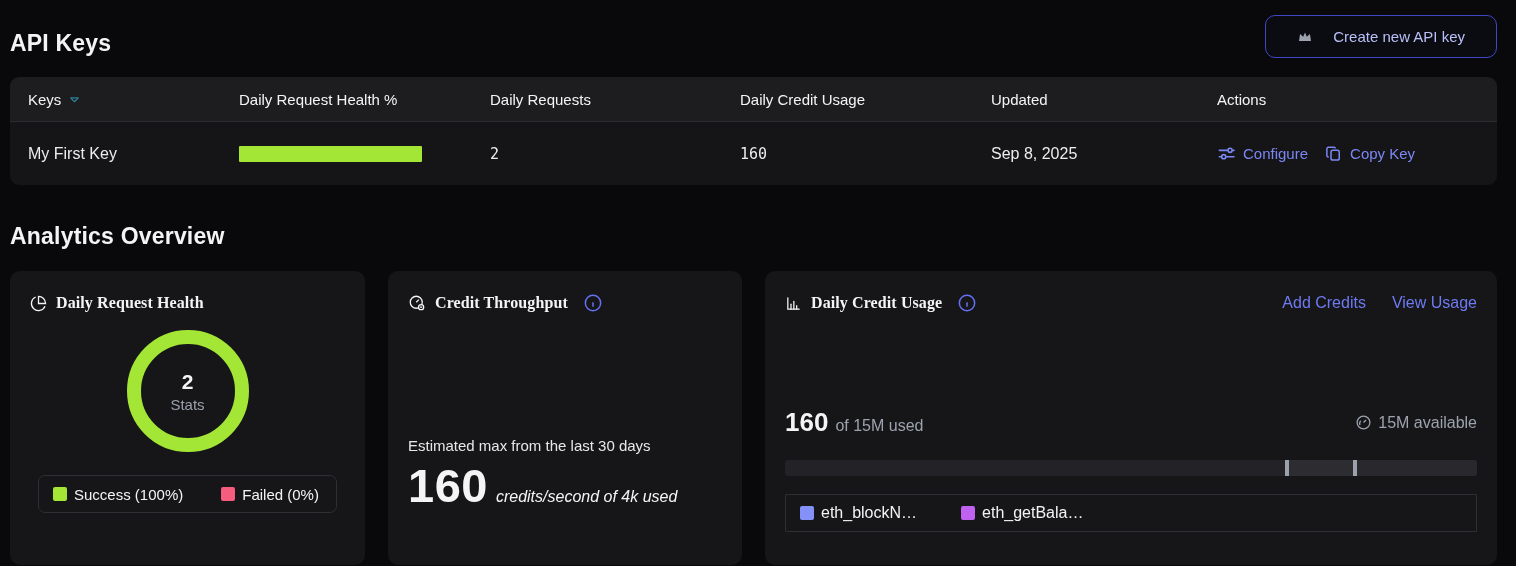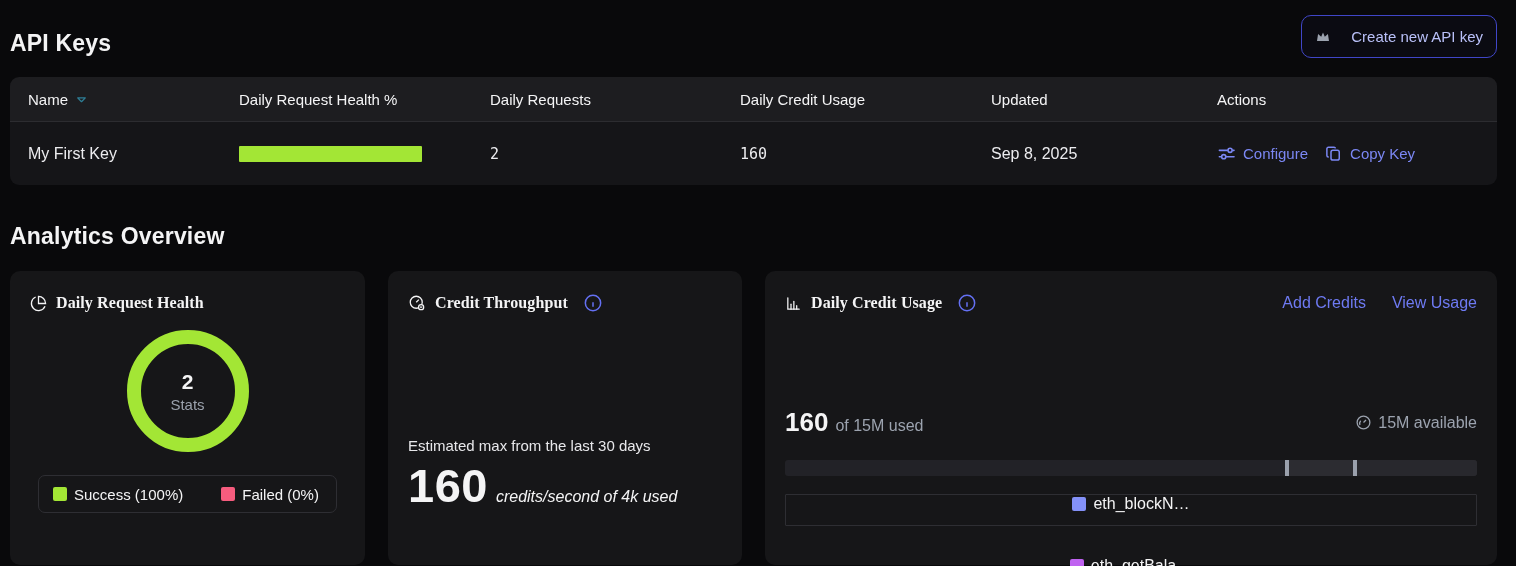--- a/index.html
+++ b/index.html
@@ -12,21 +12,21 @@
     overflow: hidden;
   }
   .mono { font-family: "DejaVu Sans Mono", monospace; font-size: 15px; }
 
   
   .top-bar { position: relative; height: 77px; }
   .page-title { position: absolute; left: 0; top: 30px; font-size: 23px; font-weight: 700; letter-spacing: .2px; }
   .create-btn {
     position: absolute; right: 0; top: 15px; height: 43px;
     display: flex; align-items: center; gap: 20px;
-    padding: 0 13px;
+    padding: 0 31px;
     background: rgba(20,20,40,.25);
     border: 1px solid #4046c8; border-radius: 10px;
     color: #b9c0f8; font-size: 15px; font-family: inherit; cursor: pointer;
   }
 
   
   .keys-table { border-radius: 9px; overflow: hidden; }
   .t-grid {
     display: grid;
     grid-template-columns: 211px 251px 250px 251px 226px 1fr;
@@ -81,21 +81,21 @@
   
   .usage-row { display: flex; align-items: baseline; margin-top: 92px; }
   .usage-num { font-size: 26px; font-weight: 700; }
   .usage-of { font-size: 16px; color: #9ca3af; margin-left: 7px; }
   .usage-available { margin-left: auto; display: flex; align-items: center; gap: 6px; font-size: 16px; color: #9ca3af; }
   .usage-bar { position: relative; margin-top: 22px; height: 16px; border-radius: 3px; background: #222227; overflow: hidden; }
   .bar-seg-mid { position: absolute; left: 504px; width: 64px; top: 0; bottom: 0; background: #2c2c31; }
   .bar-seg-right { position: absolute; left: 572px; right: 0; top: 0; bottom: 0; background: #28282d; }
   .bar-tick { position: absolute; top: 0; bottom: 0; width: 4px; background: #9ba1ad; }
   .tick-1 { left: 500px; } .tick-2 { left: 568px; }
-  .usage-legend { margin-top: 18px; height: 32px; border: 1px solid #2e2e33; border-radius: 1px; display: flex; align-items: center; gap: 44px; padding: 0 14px; font-size: 16px; flex-direction: column; }
+  .usage-legend { margin-top: 18px; height: 38px; border: 1px solid #2e2e33; border-radius: 1px; display: flex; align-items: center; gap: 44px; padding: 0 14px; font-size: 16px; }
 
   .icon { flex: 0 0 auto; display: inline-flex; }
   .info-icon { cursor: pointer; }
 </style>
 </head>
 <body>
 
 <div class="top-bar">
   <h1 class="page-title">API Keys</h1>
   <button class="create-btn">
@@ -104,21 +104,21 @@
           <path d="M3 18 L4.6 7.5 L9.3 11.6 L12 5.2 L14.7 11.6 L19.4 7.5 L21 18 Z"></path>
         </svg>
     </span>
     <span>Create new API key</span>
   </button>
 </div>
 
 <div class="keys-table">
   <div class="t-grid t-head">
     <div class="th-cell">
-      <span>Name</span>
+      <span>Keys</span>
       <span class="icon">
         <svg width="13" height="13" viewBox="0 0 24 24" fill="none" stroke="#2e7e96" stroke-width="2.4" stroke-linejoin="round">
             <path d="M5 9 L12 16 L19 9 Z"></path>
           </svg>
       </span>
     </div>
     <div>Daily Request Health %</div>
     <div>Daily Requests</div>
     <div>Daily Credit Usage</div>
     <div>Updated</div>

